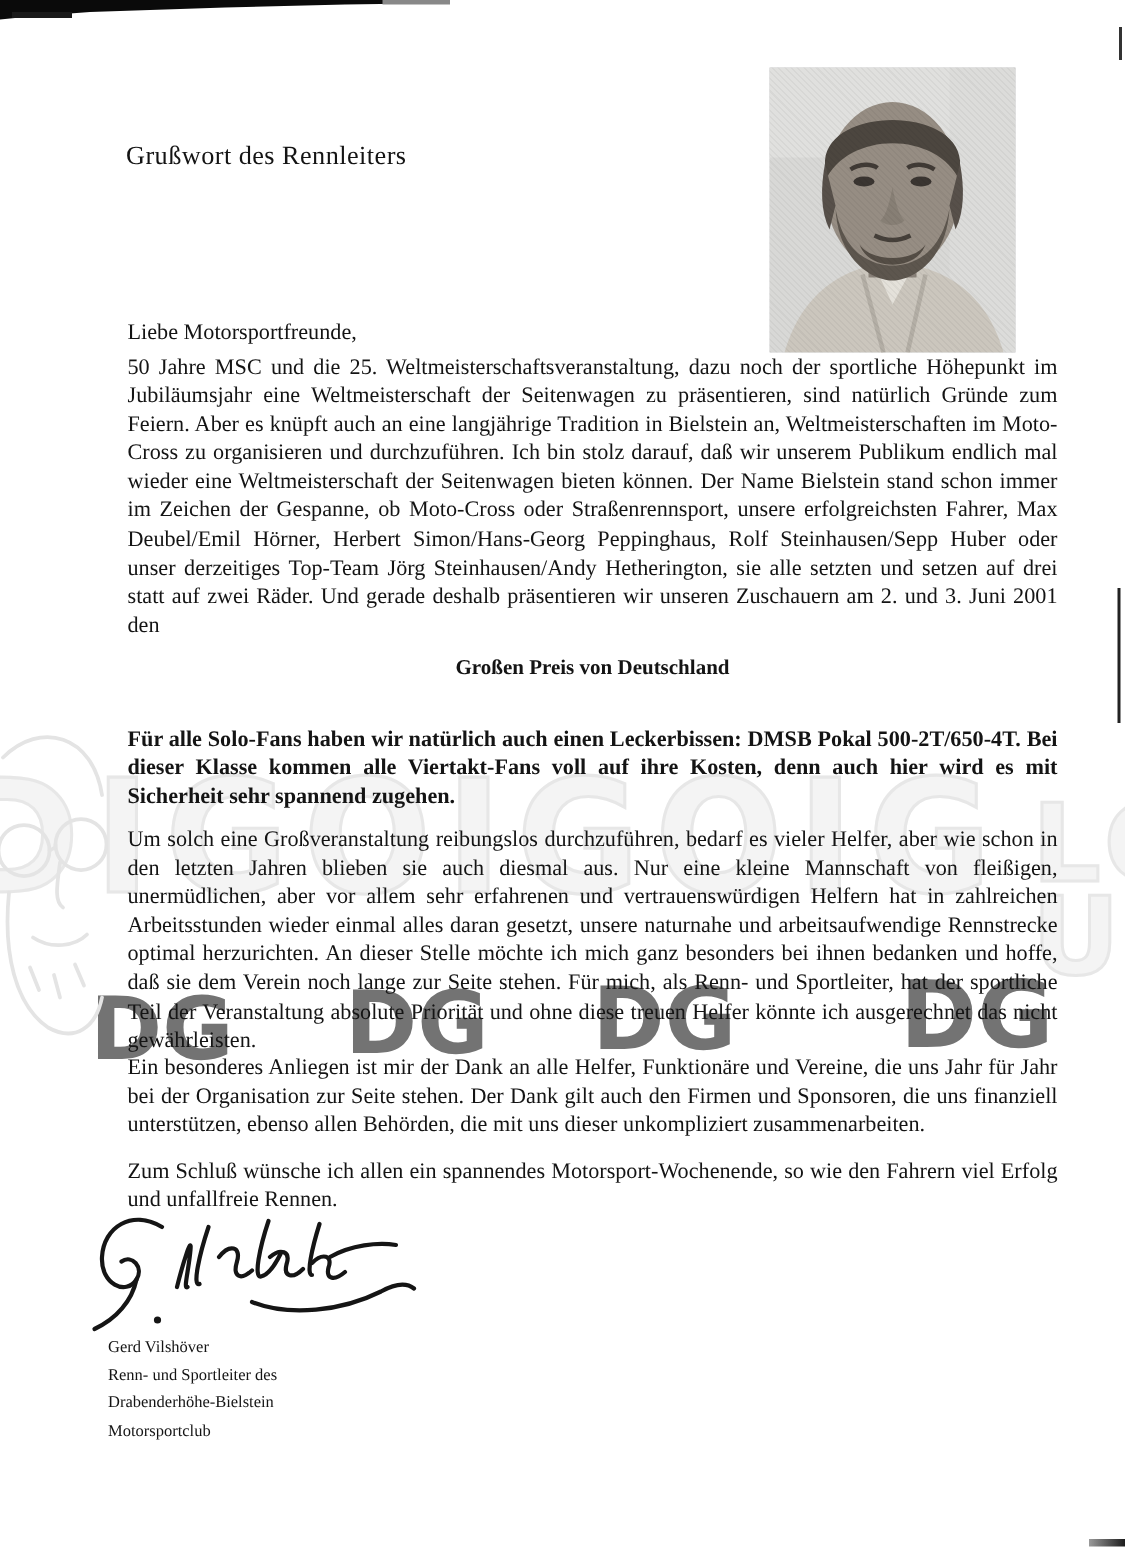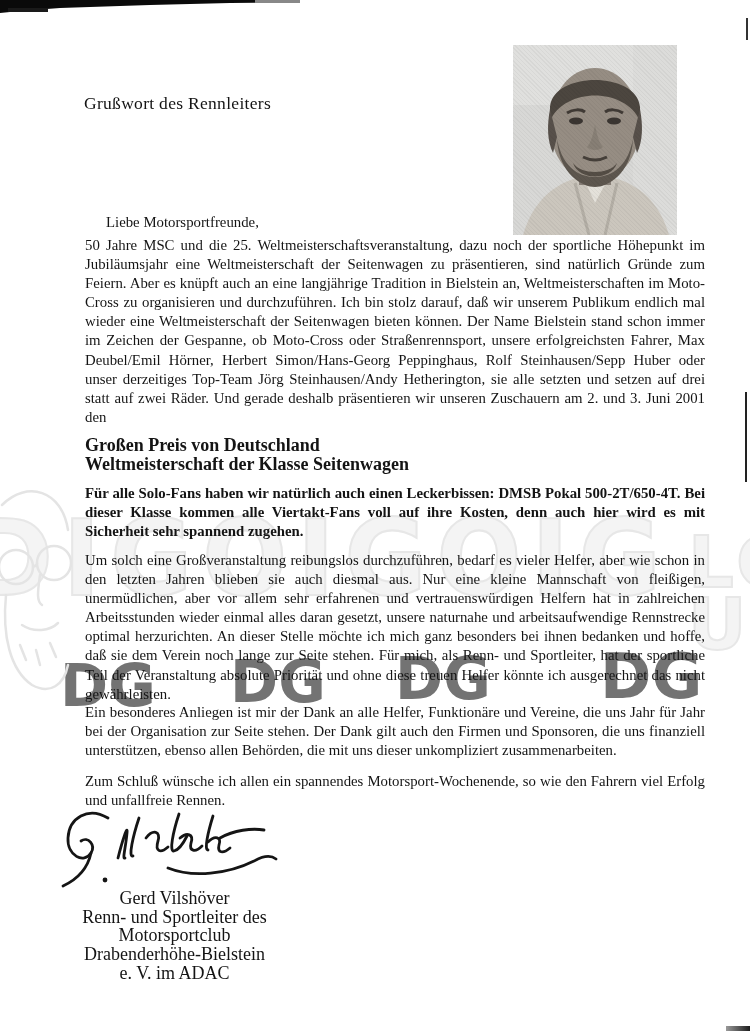--- a/index.html
+++ b/index.html
@@ -21,49 +21,49 @@
     -webkit-text-stroke:2px #e7e7e7;
     letter-spacing:10px;
   }
   .wm-fill{color:#737373;}
   
   .abs{position:absolute;}
   .title{
     left:84px;top:93px;
     font-size:17.5px;font-weight:normal;letter-spacing:.3px;
   }
-  .salutation{left:85px;top:214px;font-size:14.8px;margin-left:21px;}
+  .salutation{left:85px;top:214px;font-size:14.8px;}
   .para{
     left:85px;width:620px;
     font-size:14.8px;line-height:19.1px;
     text-align:justify;
   }
   .p1{top:236px;}
   .p2{top:484px;font-weight:bold;}
   .p3{top:551px;}
   .p4{top:703px;}
   .p5{top:772px;}
   .event-title{
     left:85px;top:436px;width:620px;
-    text-align:left;font-weight:bold;font-size:18px;line-height:19px;
+    text-align:center;font-weight:bold;font-size:14px;line-height:19px;
   }
   
   .photo{
     left:513px;top:45px;width:164px;height:190px;
     background:#d6d6d6;
   }
   .photo::after{
     content:"";position:absolute;inset:0;
     background:repeating-linear-gradient(45deg, rgba(0,0,0,0.04) 0 1px, transparent 1px 3px);
   }
   
   .signature{left:58px;top:806px;width:224px;height:94px;}
   .signer{
     left:72px;top:889px;width:205px;
-    text-align:center;font-size:18px;line-height:18.7px;
+    font-size:11px;line-height:18.7px;
   }
 </style>
 </head>
 <body>
 
 <div class="page">
 
   <div class="wm wm-outline" style="left:-30px;top:500px;font-size:100px;transform:scaleY(1.05);">DIGOIGOIG</div>
   <div class="wm wm-outline" style="left:688px;top:520px;font-size:72px;letter-spacing:2px;">LG</div>
   <div class="wm wm-outline" style="left:688px;top:582px;font-size:72px;letter-spacing:2px;">UP</div>
@@ -123,21 +123,20 @@
   </div>
 
   <div class="abs title">Grußwort des Rennleiters</div>
 
   <div class="abs salutation">Liebe Motorsportfreunde,</div>
 
   <div class="abs para p1">50 Jahre MSC und die 25. Weltmeisterschaftsveranstaltung, dazu noch der sportliche Höhepunkt im Jubiläumsjahr eine Weltmeisterschaft der Seitenwagen zu präsentieren, sind natürlich Gründe zum Feiern. Aber es knüpft auch an eine langjährige Tradition in Bielstein an, Weltmeisterschaften im Moto-Cross zu organisieren und durchzuführen. Ich bin stolz darauf, daß wir unserem Publikum endlich mal wieder eine Weltmeisterschaft der Seitenwagen bieten können. Der Name Bielstein stand schon immer im Zeichen der Gespanne, ob Moto-Cross oder Straßenrennsport, unsere erfolgreichsten Fahrer, Max Deubel/Emil Hörner, Herbert Simon/Hans-Georg Peppinghaus, Rolf Steinhausen/Sepp Huber oder unser derzeitiges Top-Team Jörg Steinhausen/Andy Hetherington, sie alle setzten und setzen auf drei statt auf zwei Räder. Und gerade deshalb präsentieren wir unseren Zuschauern am 2. und 3. Juni 2001 den</div>
 
   <div class="abs event-title">
     <div>Großen Preis von Deutschland</div>
-    <div>Weltmeisterschaft der Klasse Seitenwagen</div>
   </div>
 
   <div class="abs para p2">Für alle Solo-Fans haben wir natürlich auch einen Leckerbissen: DMSB Pokal 500-2T/650-4T. Bei dieser Klasse kommen alle Viertakt-Fans voll auf ihre Kosten, denn auch hier wird es mit Sicherheit sehr spannend zugehen.</div>
 
   <div class="abs para p3">Um solch eine Großveranstaltung reibungslos durchzuführen, bedarf es vieler Helfer, aber wie schon in den letzten Jahren blieben sie auch diesmal aus. Nur eine kleine Mannschaft von fleißigen, unermüdlichen, aber vor allem sehr erfahrenen und vertrauenswürdigen Helfern hat in zahlreichen Arbeitsstunden wieder einmal alles daran gesetzt, unsere naturnahe und arbeitsaufwendige Rennstrecke optimal herzurichten. An dieser Stelle möchte ich mich ganz besonders bei ihnen bedanken und hoffe, daß sie dem Verein noch lange zur Seite stehen. Für mich, als Renn- und Sportleiter, hat der sportliche Teil der Veranstaltung absolute Priorität und ohne diese treuen Helfer könnte ich ausgerechnet das nicht gewährleisten.</div>
 
   <div class="abs para p4">Ein besonderes Anliegen ist mir der Dank an alle Helfer, Funktionäre und Vereine, die uns Jahr für Jahr bei der Organisation zur Seite stehen. Der Dank gilt auch den Firmen und Sponsoren, die uns finanziell unterstützen, ebenso allen Behörden, die mit uns dieser unkompliziert zusammenarbeiten.</div>
 
   <div class="abs para p5">Zum Schluß wünsche ich allen ein spannendes Motorsport-Wochenende, so wie den Fahrern viel Erfolg und unfallfreie Rennen.</div>
 
@@ -152,18 +151,17 @@
     <path d="M122,32 C129,26 136,28 133,37 C131,45 137,47 144,40"></path>
     <path d="M155,10 C150,26 146,44 150,44"></path>
     <path d="M150,36 C157,29 164,31 161,39 C159,47 165,48 172,42"></path>
     <path d="M162,32 C176,24 194,22 206,24"></path>
     <path d="M110,62 C135,72 170,68 196,55 C205,50 213,49 218,53"></path>
   </svg>
 
   <div class="abs signer">
     <div>Gerd Vilshöver</div>
     <div>Renn- und Sportleiter des</div>
+    <div>Drabenderhöhe-Bielstein</div>
     <div>Motorsportclub</div>
-    <div>Drabenderhöhe-Bielstein</div>
-    <div>e. V. im ADAC</div>
   </div>
 
 </div>
 
 </body></html>

